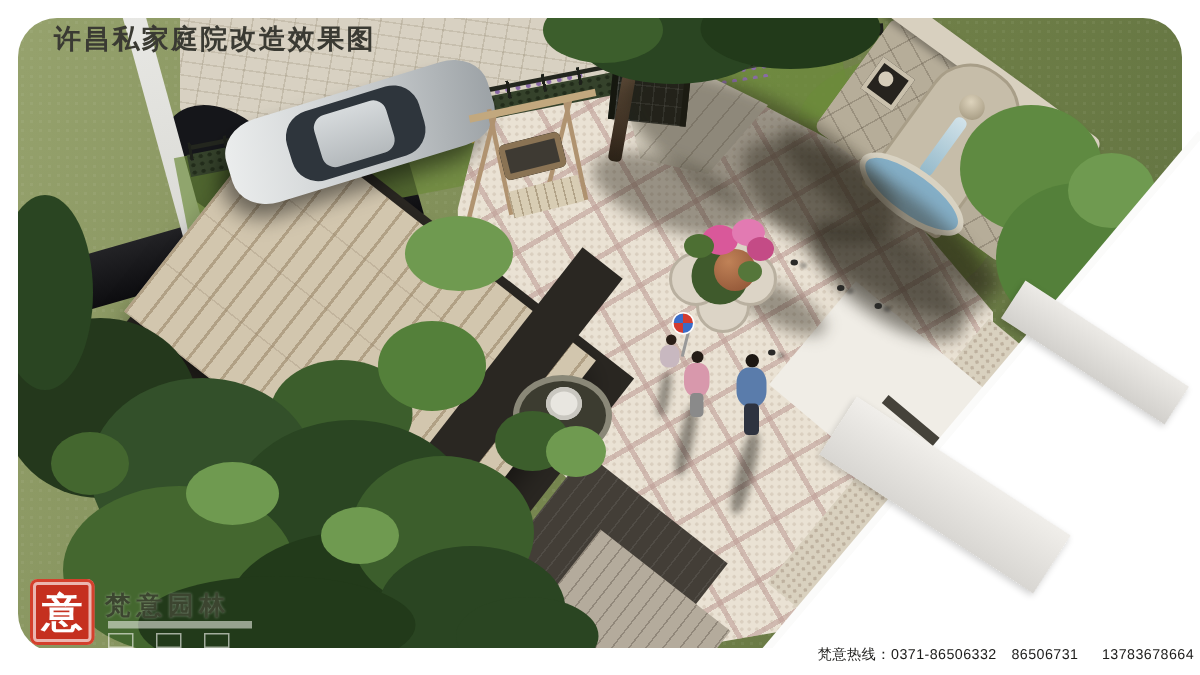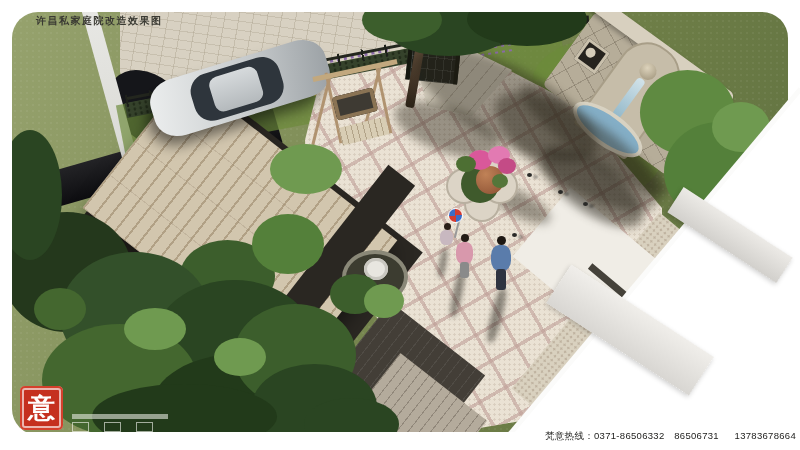--- a/index.html
+++ b/index.html
@@ -58,21 +58,21 @@
   .tree1{background:#24381c;} .tree2{background:#33502a;} .tree3{background:#2a4522;}
   .tree4{background:#44672f;} .tree5{background:#223a1a;} .tree6{background:#3c5e2c;}
   .tree7{background:#6f9a50;} .tree8{background:#54803a;} .tree9{background:#5f8a41;}
   
   #cut{position:absolute;inset:0;clip-path:polygon(795px 96px,800px 96px,800px 450px,497px 450px);
        background:linear-gradient(137deg,#c7c7c5 0%,#ededec 38%,#ffffff 62%);}
   .cutline{position:absolute;left:406px;top:270px;width:480px;height:5px;background:#fbfbfa;transform:rotate(-49.9deg);}
   .grayband{position:absolute;background:linear-gradient(#eceae6,#d2d0cc);box-shadow:0 2px 5px rgba(0,0,0,.18);}
   #bottomstrip{position:absolute;left:0;top:432px;width:800px;height:18px;background:#ffffff;}
   
-  #title{position:absolute;left:36px;top:14px;font-size:10px;font-weight:600;letter-spacing:1.5px;color:#3a3a33;}
+  #title{position:absolute;left:36px;top:14px;font-size:18px;font-weight:600;letter-spacing:1.5px;color:#3a3a33;}
   #hotline{position:absolute;left:545px;top:430px;font-size:9.5px;color:#1d1d1b;white-space:pre;letter-spacing:.3px;}
   #logo{position:absolute;left:20px;top:386px;width:150px;height:48px;}
   #seal{position:absolute;left:0;top:0;width:43px;height:44px;background:#c5301f;border-radius:5px;
         box-shadow:inset 0 0 0 2px #d4402c, inset 0 0 0 4px rgba(255,255,255,.65);
         display:flex;align-items:center;justify-content:center;}
   #sealchar{color:#fff;font-family:"Liberation Serif","DejaVu Serif",serif;font-weight:700;font-size:27px;line-height:1;}
   #companyname{position:absolute;left:50px;top:6px;font-family:"Liberation Serif","DejaVu Serif",serif;
         font-size:17px;font-weight:700;letter-spacing:4px;color:#3c4530;text-shadow:0 0 2px rgba(255,255,255,.4);}
   .logobar{position:absolute;background:rgba(248,248,242,.55);}
   .logobox{position:absolute;width:15px;height:8px;border:1px solid rgba(250,250,245,.6);}
@@ -240,19 +240,20 @@
   <div id="bottomstrip"></div>
 
   <div id="title">许昌私家庭院改造效果图</div>
 
   <div id="hotline">梵意热线：0371-86506332　86506731　  13783678664（田）</div>
 
   <div id="logo">
     <div id="seal">
       <span id="sealchar">意</span>
     </div>
+    <div id="companyname">梵意园林</div>
     <div class="logobar" style="left:52px;top:28px;width:96px;height:5px;"></div>
     <div class="logobox" style="left:52px;top:36px;"></div>
     <div class="logobox" style="left:84px;top:36px;"></div>
     <div class="logobox" style="left:116px;top:36px;"></div>
   </div>
 
 </div>
 
 </body></html>

